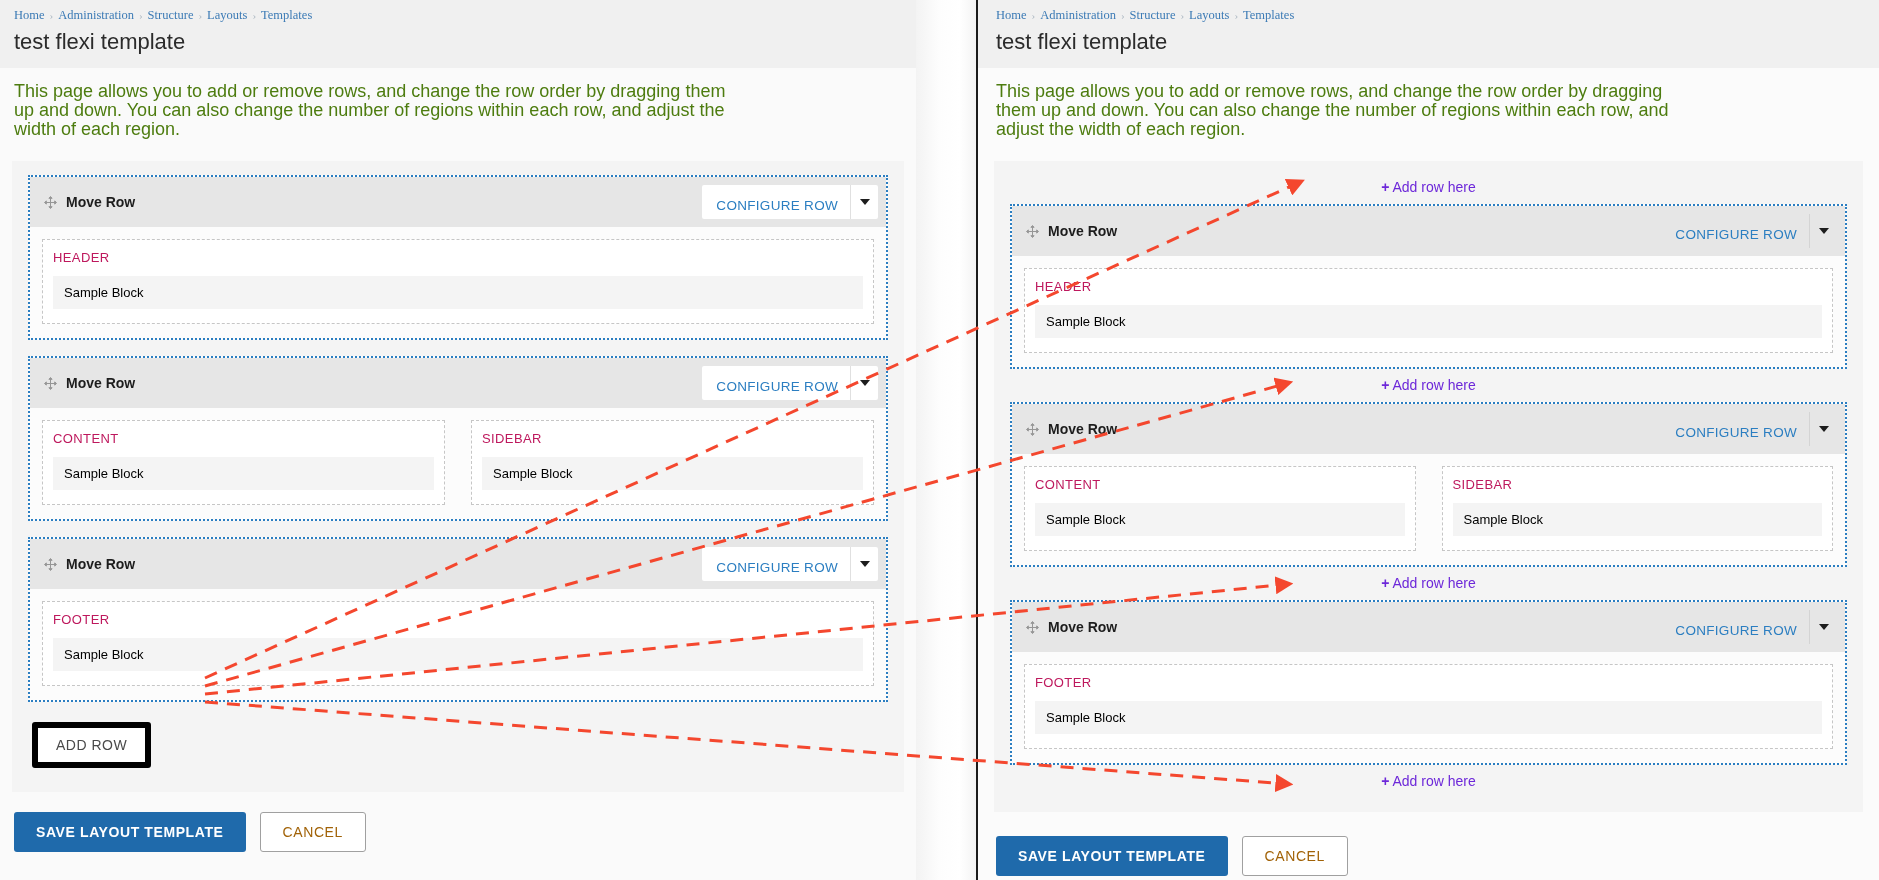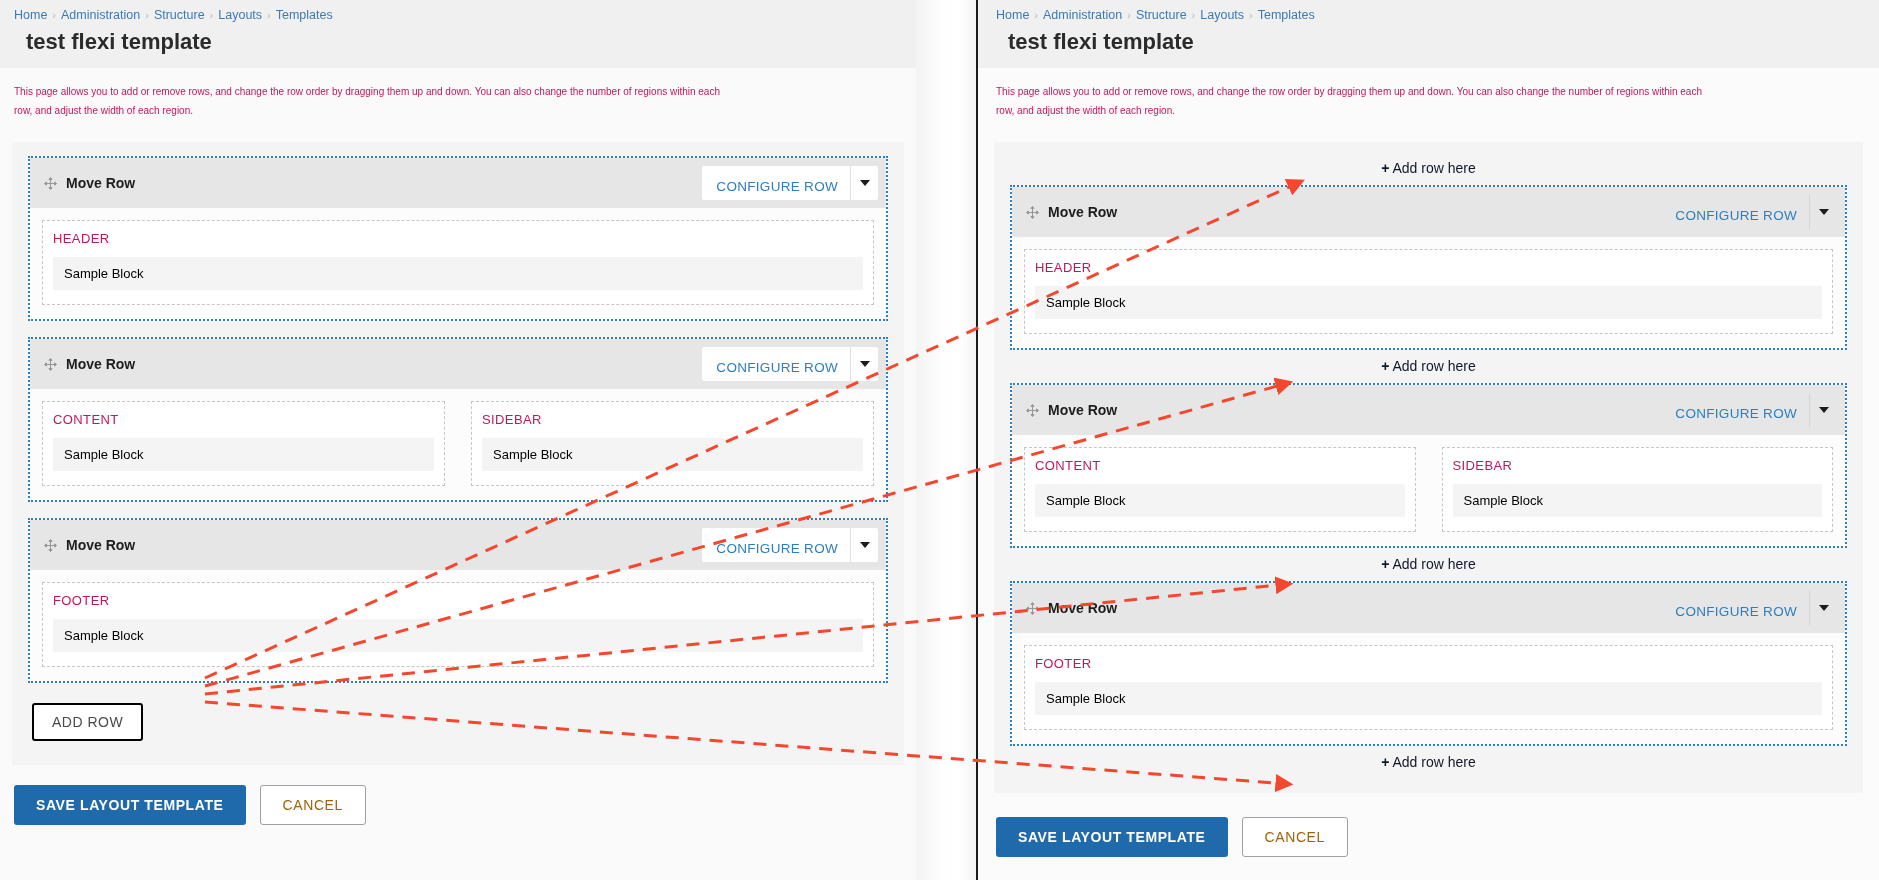--- a/index.html
+++ b/index.html
@@ -49,43 +49,43 @@
     background: #f0f0f0;
     padding: 6px 14px 12px 14px;
   }
   #panel-right .page-header { padding-left: 18px; }
 
   .breadcrumb {
     font-size: 12.5px;
     color: #8d9aa5;
     line-height: 18px;
     white-space: nowrap;
+    font-family: Liberation Serif, serif;
   }
   .breadcrumb a {
     color: #3b7ab5;
     text-decoration: none;
   }
   .crumb-sep {
     color: #b0bbc4;
     margin: 0 5px;
     font-size: 11px;
   }
   .page-title {
     font-size: 22px;
-    font-weight: 700;
+    font-weight: 400;
     color: #2b2b2b;
     margin-top: 4px;
     line-height: 28px;
-    margin-left: 12px;
   }
 
   
   .intro {
-    font-size: 10px;
-    color: #be185d;
+    font-size: 18px;
+    color: #4d7c0f;
     line-height: 19px;
     padding: 14px 14px 0 14px;
     max-width: 740px;
   }
   #panel-right .intro { padding-left: 18px; max-width: 740px; }
 
   
   .rows-wrap {
     margin: 22px 12px 0 12px;
     background: #f4f4f4;
@@ -189,31 +189,31 @@
     font-size: 13px;
     color: #000000;
     padding: 9px 11px;
   }
 
   
   .add-row-here {
     text-align: center;
     padding: 8px 0 9px 0;
     font-size: 14px;
-    color: #0f172a;
+    color: #6d28d9;
     cursor: pointer;
     white-space: nowrap;
   }
   .add-row-here .plus { font-weight: bold; margin-right: 3px; }
 
   
   .addrow-zone { padding: 4px 0 6px 4px; }
   .btn-addrow {
     background: #ffffff;
-    border: 2px solid #000000;
+    border: 6px solid #000000;
     border-radius: 3px;
     font-size: 14px;
     color: #4a4a4a;
     letter-spacing: .5px;
     padding: 9px 18px;
     cursor: pointer;
     font-family: inherit;
   }
 
   

